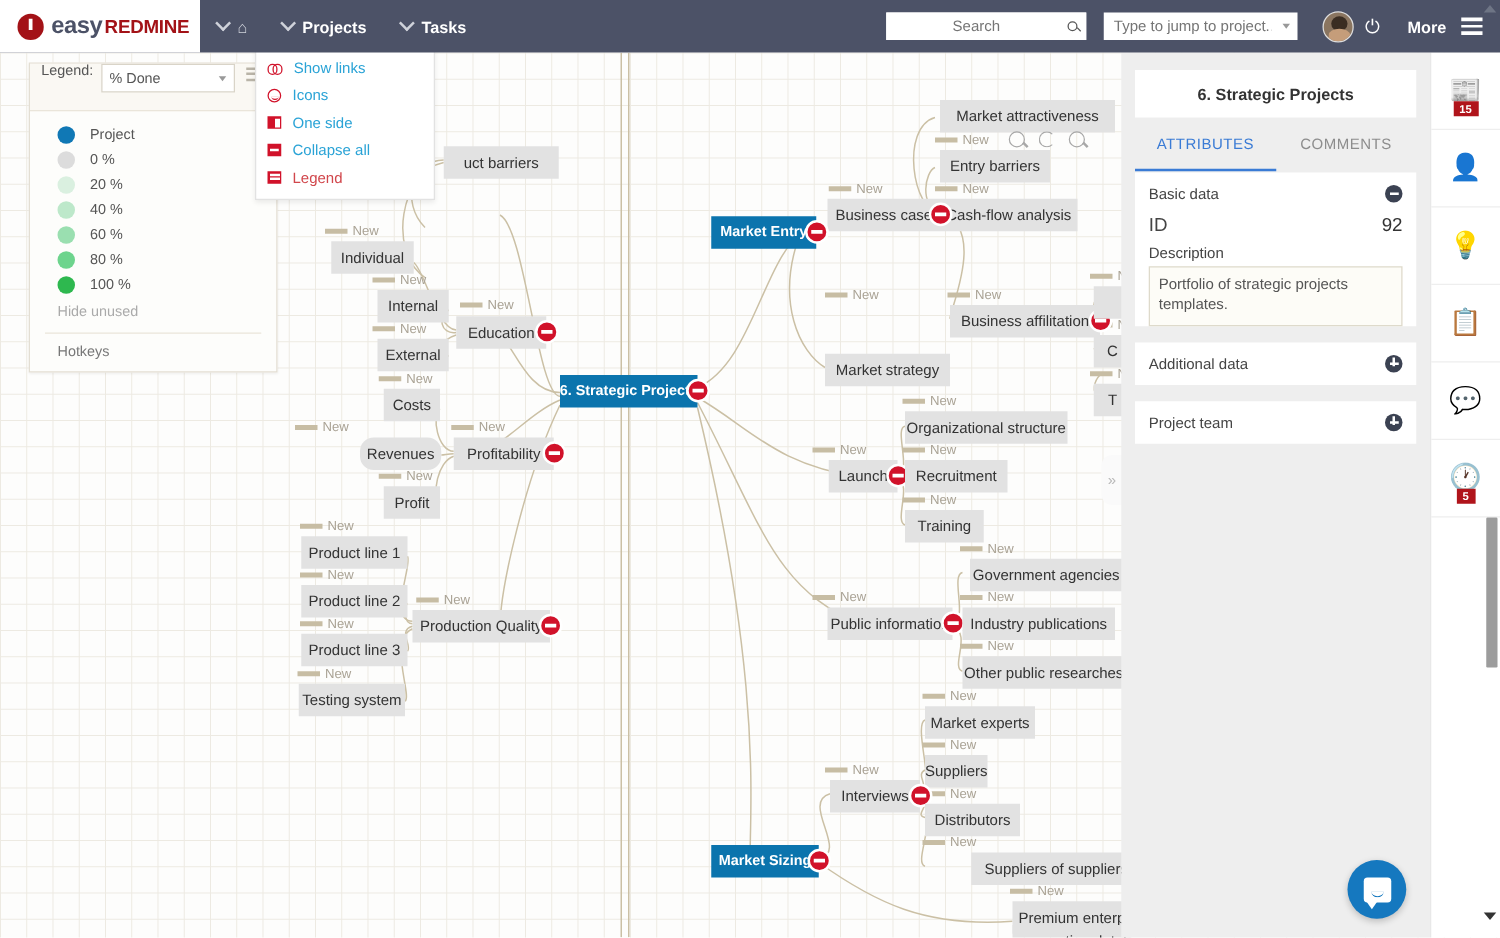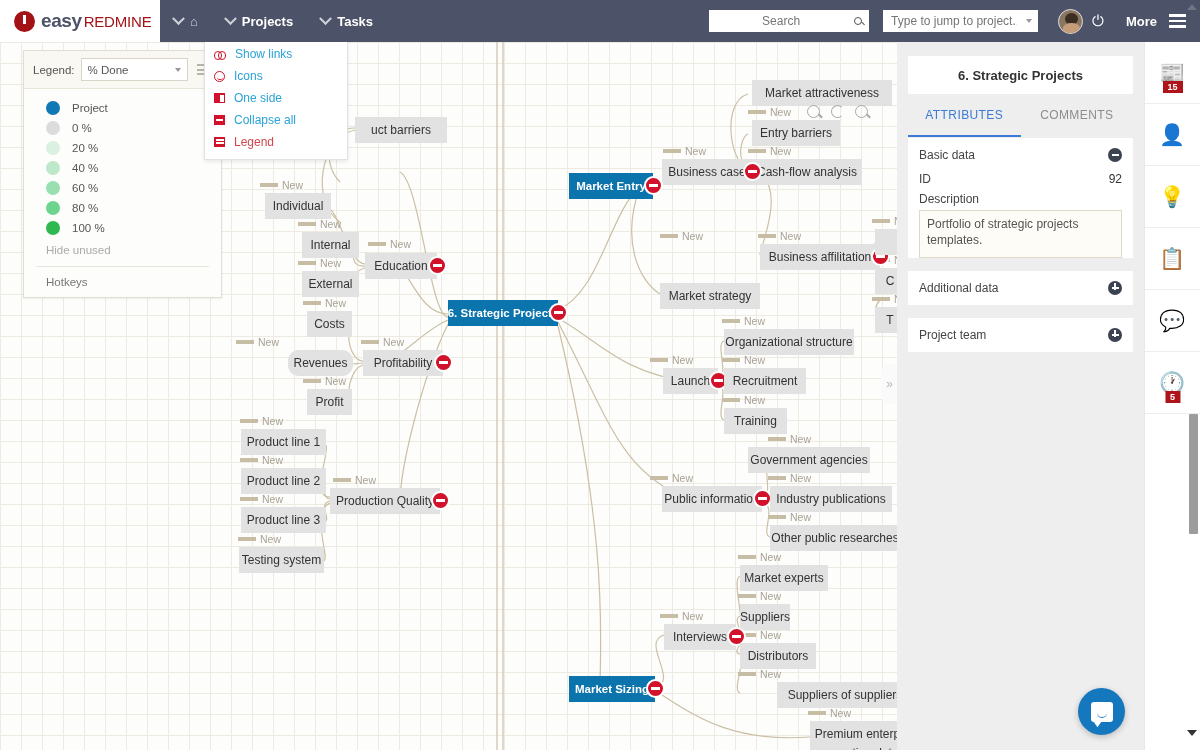--- a/index.html
+++ b/index.html
@@ -26,21 +26,21 @@
   .logo-mark {
     width: 21px; height: 21px; border-radius: 50%;
     background: #a31217; position: relative; margin-right: 6px;
     flex: 0 0 auto;
   }
   .logo-mark::after {
     content: ""; position: absolute; left: 9px; top: 4px;
     width: 3px; height: 9px; background: #fff;
   }
   .logo-easy { font-size: 19px; font-weight: bold; color: #4c5267; letter-spacing: -0.4px; }
-  .logo-redmine { font-size: 15px; font-weight: normal; color: #a31217; letter-spacing: -0.2px; margin-left: 2px;}
+  .logo-redmine { font-size: 15px; font-weight: bold; color: #a31217; letter-spacing: -0.2px; margin-left: 2px;}
 
   .nav-item {
     display: flex; align-items: center; gap: 7px;
     color: #fff; font-size: 13px; font-weight: bold;
     padding: 0 14px; height: 42px; cursor: pointer;
   }
   .chev { display:inline-block; width: 9px; height: 9px;
     border-right: 2px solid #cfd2da; border-bottom: 2px solid #cfd2da;
     transform: rotate(45deg) translate(-2px,-2px); }
   .home-ico { font-size: 13px; color:#cfd2da; }
@@ -106,21 +106,21 @@
     display:flex; align-items:center; gap:4px; white-space:nowrap;
   }
   .newtag::before { content:""; width:18px;height:4px;background:#c7bda4; display:block; }
 
   
   #legend {
     position:absolute; top:50px; left:23px; width:199px;
     background:#fdfdfb; border:1px solid #e3ded3; z-index:40;
     box-shadow: 0 1px 2px rgba(0,0,0,.06);
   }
-  #legend-head { height:38px; display:flex; align-items:center; padding:0 9px;
+  #legend-head { height:38px; display:flex; align-items:flex-start; padding:0 9px;
     background:#faf8f3; border-bottom:1px solid #eae5da;}
   #legend-head .lbl { font-size:11.5px; color:#555; margin-right:6px; }
   .legend-select { flex:1; height:23px; border:1px solid #d9d4c8; background:#fff;
     display:flex; align-items:center; padding:0 6px; font-size:11.5px; color:#555; }
   .legend-burger { margin-left:9px; }
   .legend-burger span { display:block; width:15px;height:2px;background:#b9b4a8;margin:2.5px 0;}
   #legend-body { padding: 9px 0 0 0; }
   .leg-row { display:flex; align-items:center; height:20px; padding-left:22px; font-size:11.5px; color:#555;}
   .leg-dot { width:14px;height:14px;border-radius:50%; margin-right:12px; flex:0 0 auto; }
   .leg-muted { color:#aaa; padding-left:22px; font-size:11.5px; height:24px; display:flex;align-items:center;}
@@ -200,21 +200,21 @@
   .rp-tab { flex:1; text-align:center; font-size:12px; color:#8d8d8d; letter-spacing:.4px; cursor:pointer;
     line-height:40px; height:42px;}
   .rp-tab.active { color:#3a7bd5; border-bottom:2px solid #3a7bd5; }
   .rp-card { background:#fff; margin-bottom:13px; }
   .rp-card-head { height:34px; display:flex; align-items:center; padding: 0 11px; font-size:12px; color:#444; }
   .rp-toggle { margin-left:auto; width:14px;height:14px;border-radius:50%;background:#3b4252;
     display:flex;align-items:center;justify-content:center;cursor:pointer;}
   .rp-toggle i{display:block;width:7px;height:2px;background:#fff;}
   .rp-toggle.plus i:after{content:"";display:block;width:2px;height:7px;background:#fff;
     position:relative;left:2.5px;top:-4.5px;}
-  .rp-row { display:flex; padding: 0 11px 6px 11px; font-size:12px; color:#444;}
+  .rp-row { display:flex; padding: 0 11px 6px 11px; font-size:15px; color:#444;}
   .rp-row .val { margin-left:auto; color:#333; }
   .rp-desc-label{ padding: 0 11px 4px 11px; font-size:12px; color:#444; }
   .rp-desc-box { margin: 0 11px 12px 11px; border:1px solid #dedacb; background:#fdfcf7;
     min-height:48px; padding:5px 7px; font-size:12px; color:#555; line-height:16px;}
 
   
   #rail { position:absolute; top:42px; right:0; width:56px; height:708px; background:#fff;
     border-left:1px solid #e8e8e8; z-index:50; }
   .rail-item { height:62px; border-bottom:1px solid #eeeeee; display:flex; align-items:center;
     justify-content:center; position:relative; cursor:pointer; }
@@ -443,21 +443,21 @@
         <span class="minus">
           <i></i>
         </span>
       </div>
       <div class="node" style="left: 724px; top: 326px; width: 82px;">
         <span>Recruitment</span>
       </div>
       <div class="node" style="left: 724px; top: 366px; width: 63px;">
         <span>Training</span>
       </div>
-      <div class="node" style="left: 748px; top: 405px; width: 122px;">
+      <div class="node" style="left: 776px; top: 405px; width: 122px;">
         <span>Government agencies</span>
       </div>
       <div class="node" style="left: 662px; top: 444px; width: 100px;">
         <span>Public information</span>
         <span class="minus">
           <i></i>
         </span>
       </div>
       <div class="node" style="left: 770px; top: 444px; width: 122px;">
         <span>Industry publications</span>

